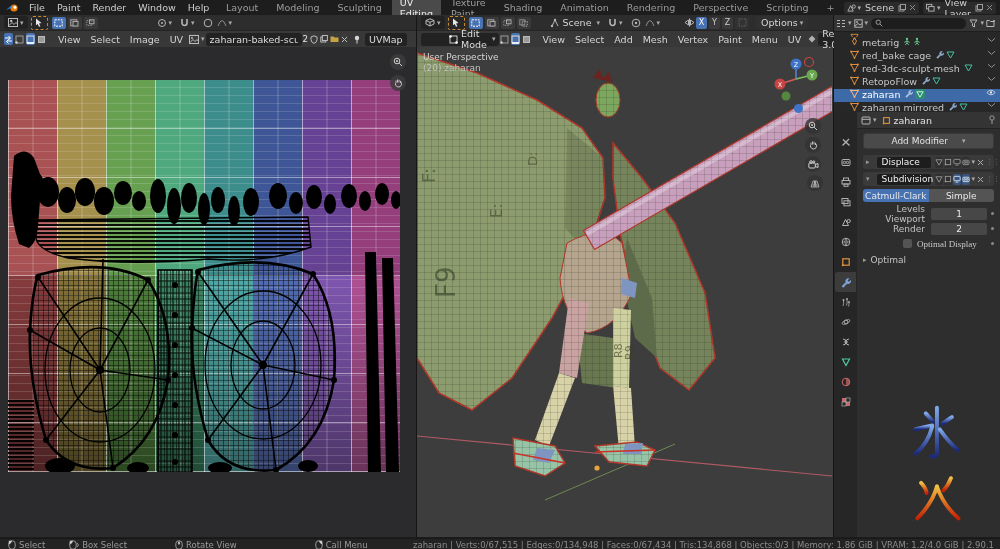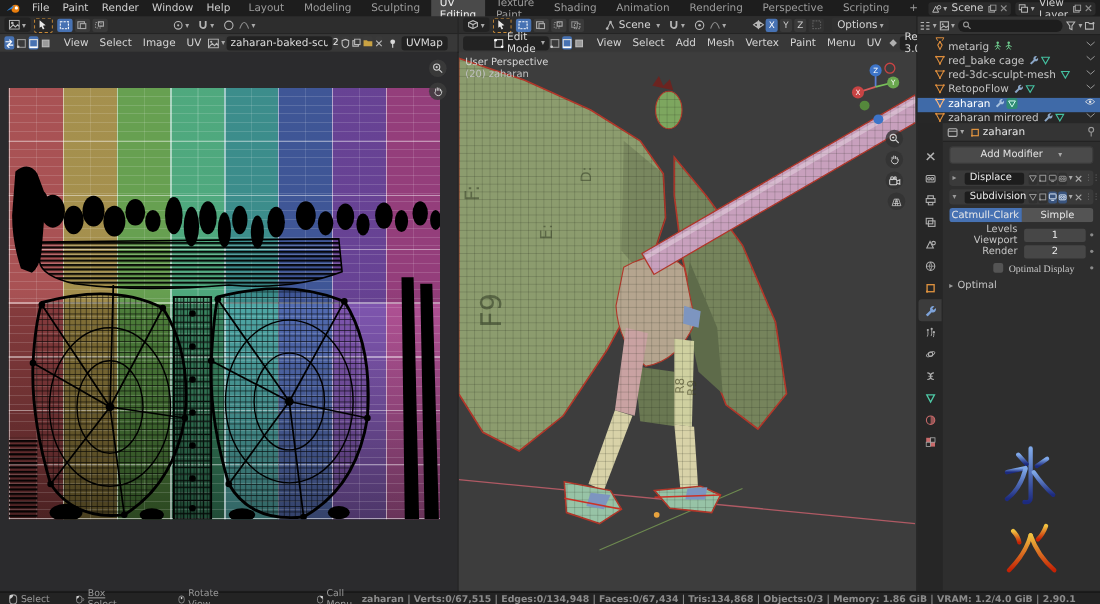--- a/index.html
+++ b/index.html
@@ -74,21 +74,21 @@
   .dot{width:3px;height:3px;border-radius:2px;background:#8a8a8a;margin-left:4px;}
   .cbrow{display:flex;align-items:center;height:13px;margin:2px 0 2px 40px;font-family:Liberation Serif, serif;}
   .cb{width:9px;height:9px;background:#545454;border-radius:2px;margin-right:5px;}
   .advrow{display:flex;align-items:center;height:13px;color:#c3c3c3;margin-top:3px;}
   .tri{color:#9a9a9a;font-size:7px;margin-right:4px;}
   #watermark{position:absolute;left:50px;top:292px;width:60px;}
   
   #status{position:absolute;left:0;top:538px;width:1000px;height:11px;background:#232323;display:flex;align-items:center;font-size:8.5px;color:#9a9a9a;border-top:1px solid #181818;}
   .hint{display:flex;align-items:center;}
   .hint span{margin-left:3px;}
-  #stats{margin-left:auto;margin-right:22px;color:#8c8c8c;white-space:nowrap;font-weight:bold;}
+  #stats{margin-left:auto;margin-right:6px;color:#8c8c8c;white-space:nowrap;}
   svg{display:block;}
 </style>
 </head>
 <body>
 
 <div id="app">
 
   <div id="topbar">
     <span style="margin:0 4px 0 6px;">
       <svg width="13" height="10" viewBox="0 0 13 10">

